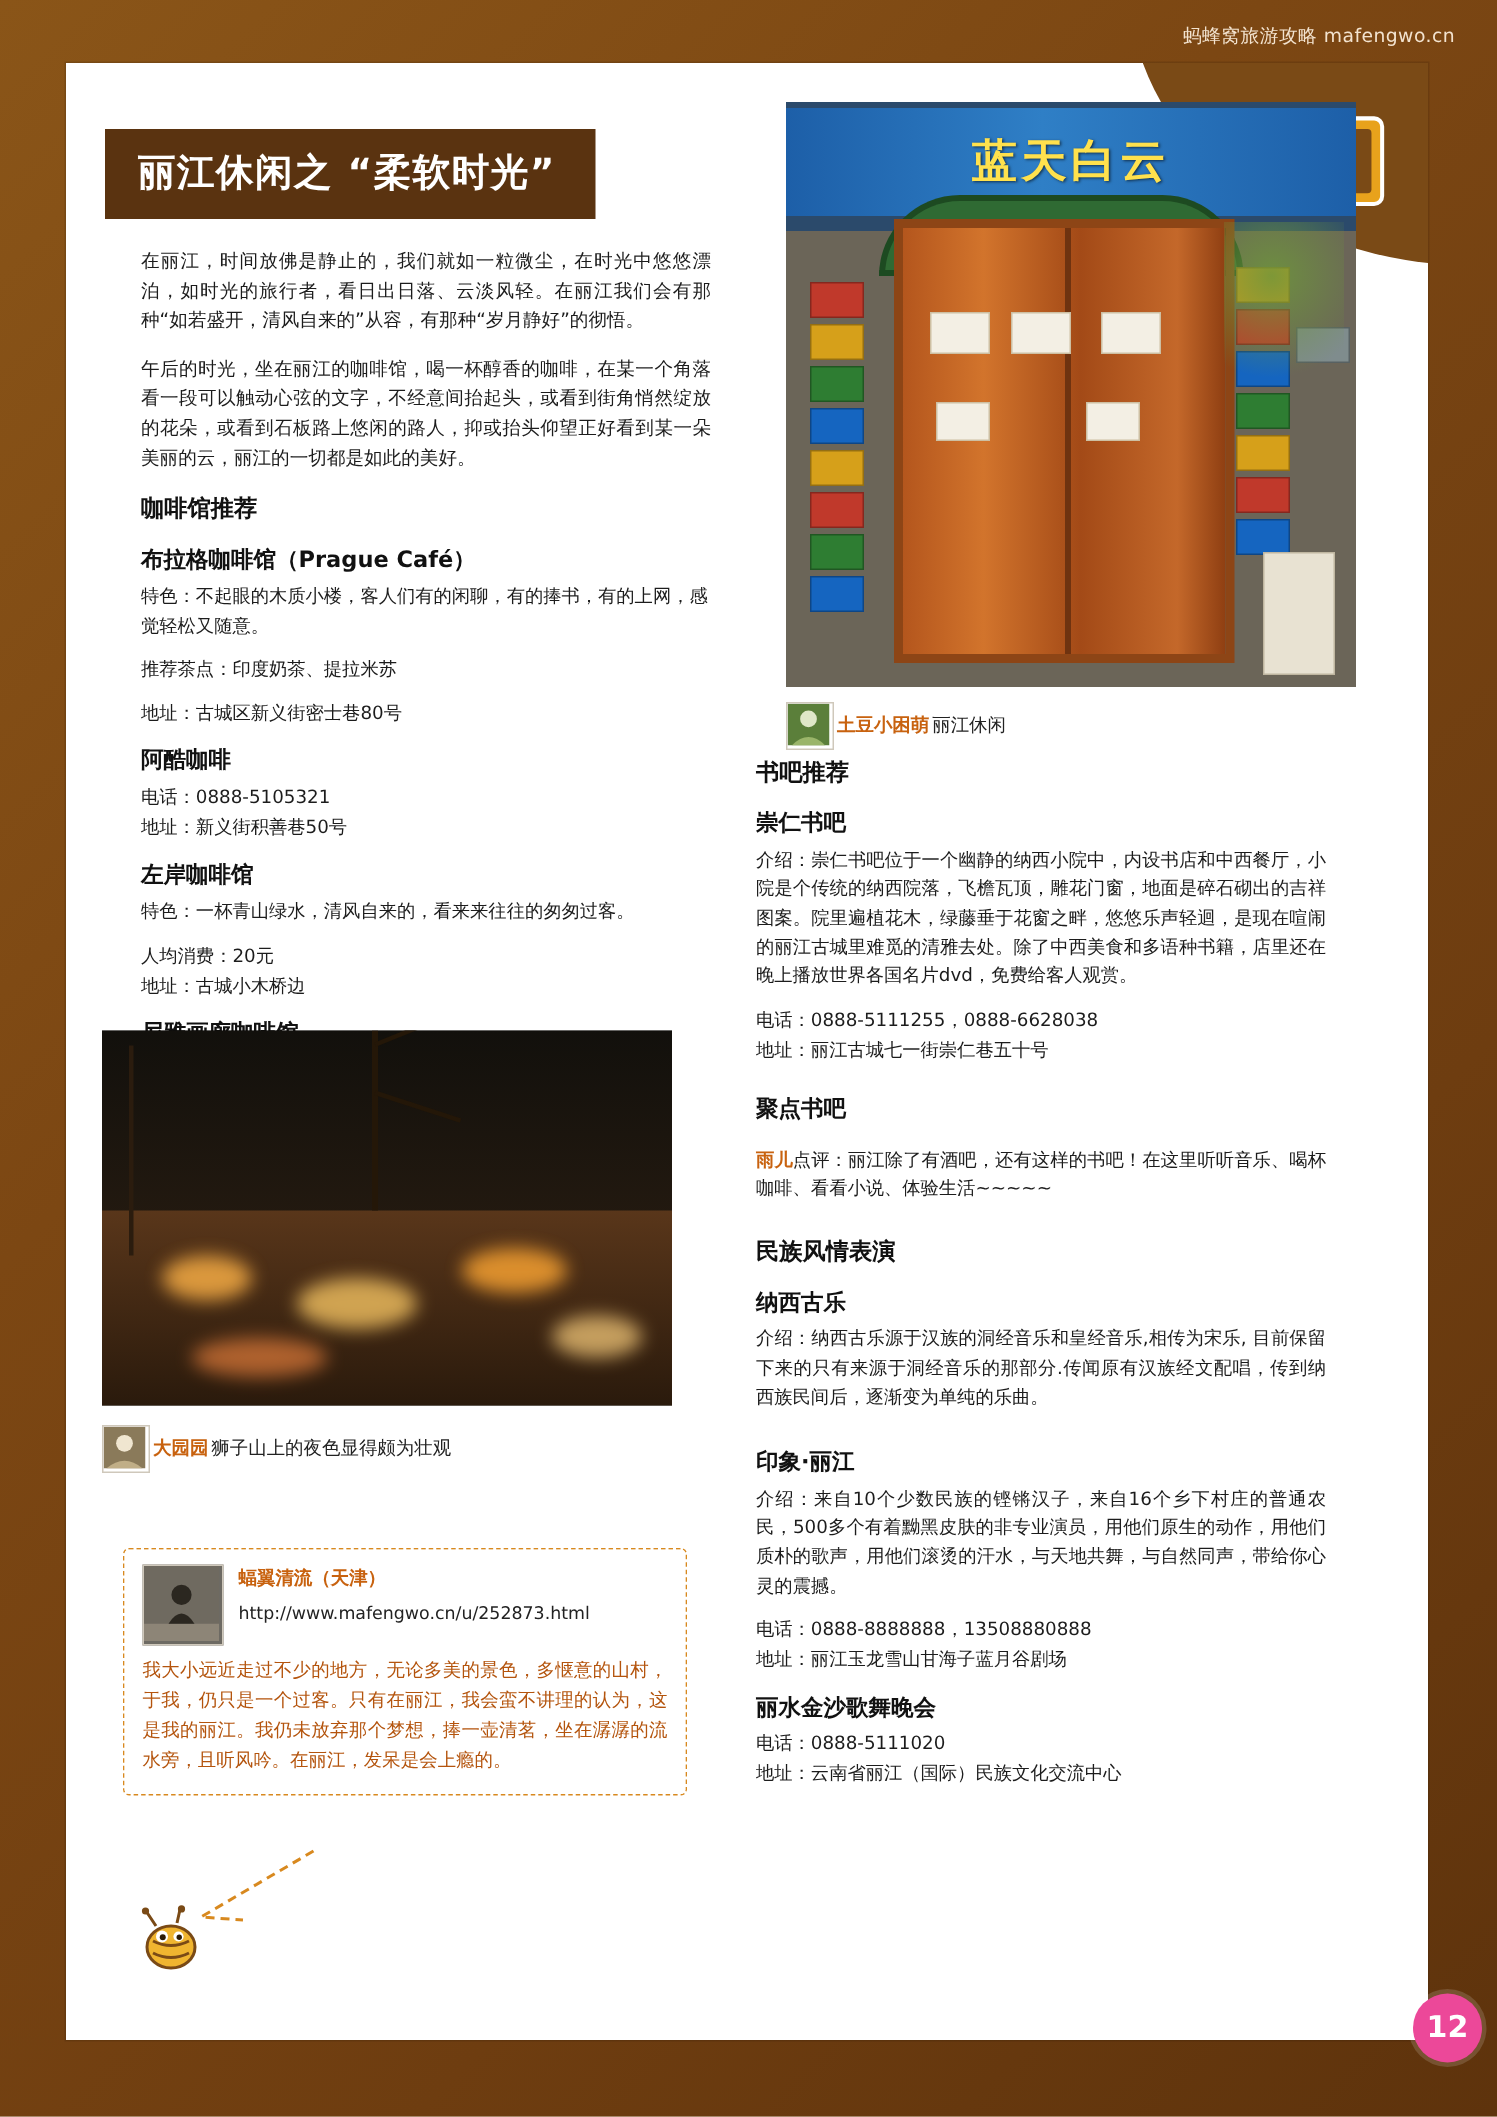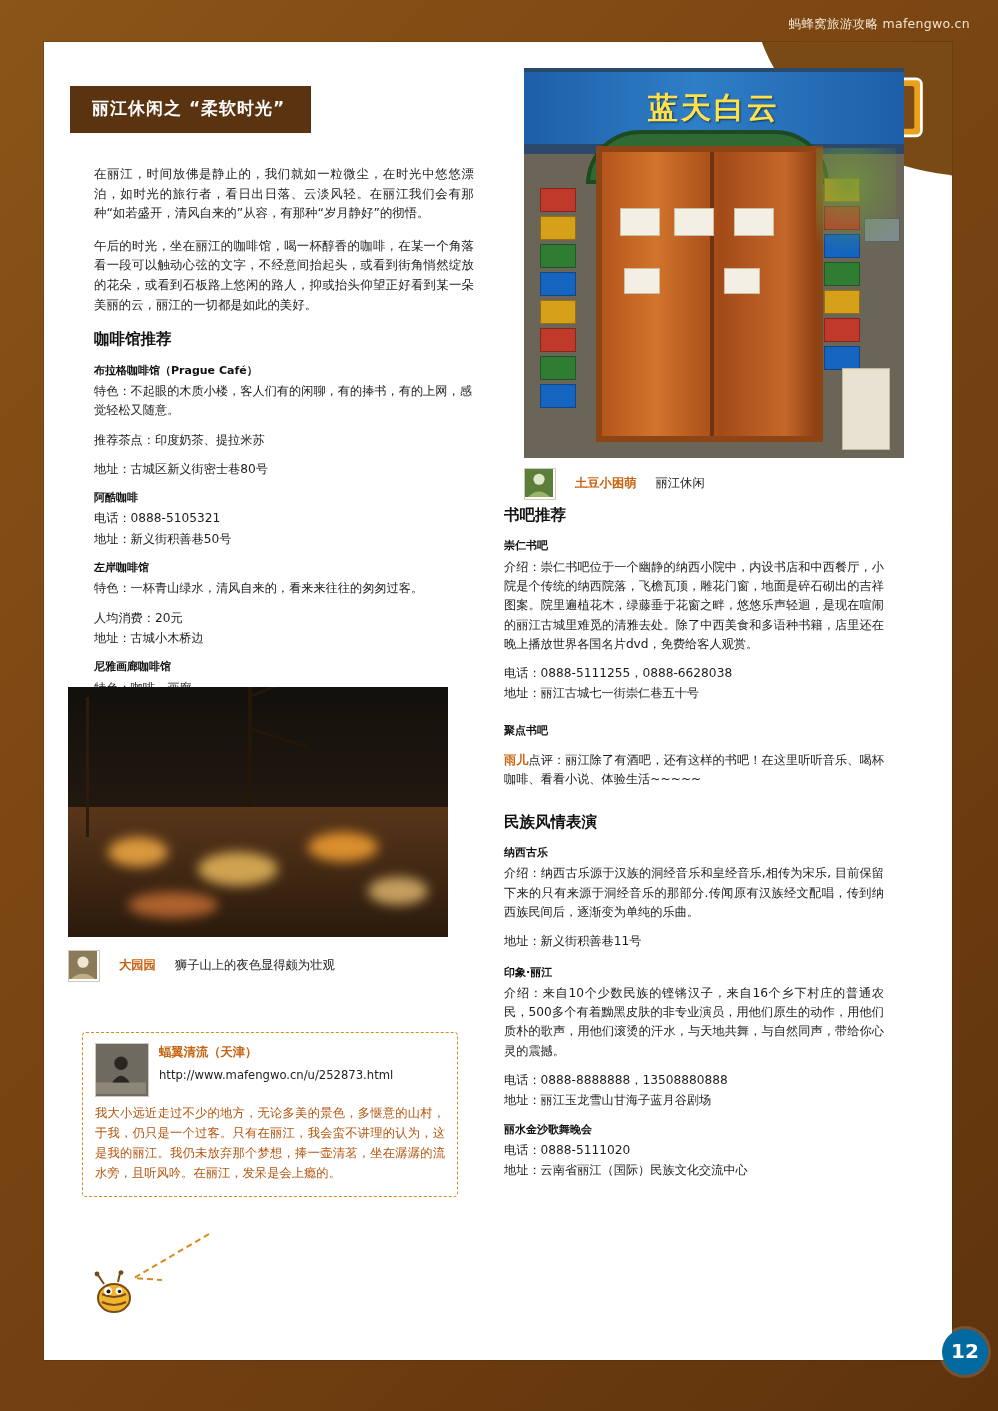--- a/index.html
+++ b/index.html
@@ -43,37 +43,37 @@
   }
   .bee-logo{
     position:absolute; right:22px; top:28px;
     width:92px; height:82px;
   }
 
   .title-bar{
     position:absolute; left:26px; top:44px;
     background:#5a3310; color:#fff;
     padding:9px 26px 11px 22px;
-    font-size:17px; font-weight:bold; letter-spacing:1px;
+    font-size:25px; font-weight:bold; letter-spacing:1px;
   }
 
   .col-left{ position:absolute; left:50px; top:122px; width:380px; }
 
   p, div, span { line-height:1.58; }
   .body-text{ font-size:12.4px; color:#1c1c1c; margin:0 0 13px 0; text-align:justify; }
   .h2{
     font-size:15.5px; font-weight:bold; color:#111; margin:6px 0 9px 0;
   }
   .h3{
-    font-size:11px; font-weight:bold; color:#111; margin:10px 0 3px 0;
+    font-size:15px; font-weight:bold; color:#111; margin:10px 0 3px 0;
   }
   .line{ font-size:12.2px; color:#1c1c1c; margin:0 0 1px 0; }
   .gap{ height:9px; }
   .photo-caption{
-    display:flex; align-items:center; gap:19px;
+    display:flex; align-items:center; gap:2px;
     margin-top:6px; font-size:12.3px; color:#222;
   }
   .cap-avatar{ width:30px; height:30px; border:1px solid #cfc8bb; overflow:hidden; }
   .cap-user{ color:#c8620f; font-weight:bold; }
 
   
   .door-photo{
     position:absolute; left:480px; top:26px; width:380px; height:390px;
     background:linear-gradient(#6d6a63,#4d4a45);
     overflow:hidden;
@@ -128,21 +128,21 @@
   .bubble-tail{
     position:absolute; left:60px; top:1188px; width:110px; height:60px;
   }
   .bee-small{ position:absolute; left:44px; top:1228px; width:52px; height:48px; }
 
   .comment-name{ color:#c8620f; font-weight:bold; }
 
   .page-num{
     position:absolute; right:10px; bottom:36px;
     width:46px; height:46px; border-radius:50%;
-    background:#0369a1; color:#fff; font-weight:bold; font-size:20px;
+    background:#ec4899; color:#fff; font-weight:bold; font-size:20px;
     display:flex; align-items:center; justify-content:center;
     box-shadow:0 0 0 3px rgba(255,255,255,.15);
   }
 </style>
 </head>
 <body>
 
 <div class="page-bg"></div>
 
 <div class="brand">蚂蜂窝旅游攻略 mafengwo.cn</div>
@@ -336,21 +336,20 @@
         <span class="comment-name">雨儿</span><span>点评：</span><span>丽江除了有酒吧，还有这样的书吧！在这里听听音乐、喝杯咖啡、看看小说、体验生活~~~~~</span>
       </div>
     </div>
 
     <div class="h2" style="margin-top:20px">民族风情表演</div>
 
     <div>
       <div class="h3">纳西古乐</div>
       <div class="line" style="text-align:justify">介绍：纳西古乐源于汉族的洞经音乐和皇经音乐,相传为宋乐, 目前保留下来的只有来源于洞经音乐的那部分.传闻原有汉族经文配唱，传到纳西族民间后，逐渐变为单纯的乐曲。</div>
       <div class="gap"></div>
-      <div class="line">地址：新义街积善巷11号</div>
     </div>
 
     <div style="margin-top:12px">
       <div class="h3">印象·丽江</div>
       <div class="line" style="text-align:justify">介绍：来自10个少数民族的铿锵汉子，来自16个乡下村庄的普通农民，500多个有着黝黑皮肤的非专业演员，用他们原生的动作，用他们质朴的歌声，用他们滚烫的汗水，与天地共舞，与自然同声，带给你心灵的震撼。</div>
       <div class="gap"></div>
       <div class="line">电话：0888-8888888，13508880888</div>
       <div class="line">地址：丽江玉龙雪山甘海子蓝月谷剧场</div>
     </div>
 

